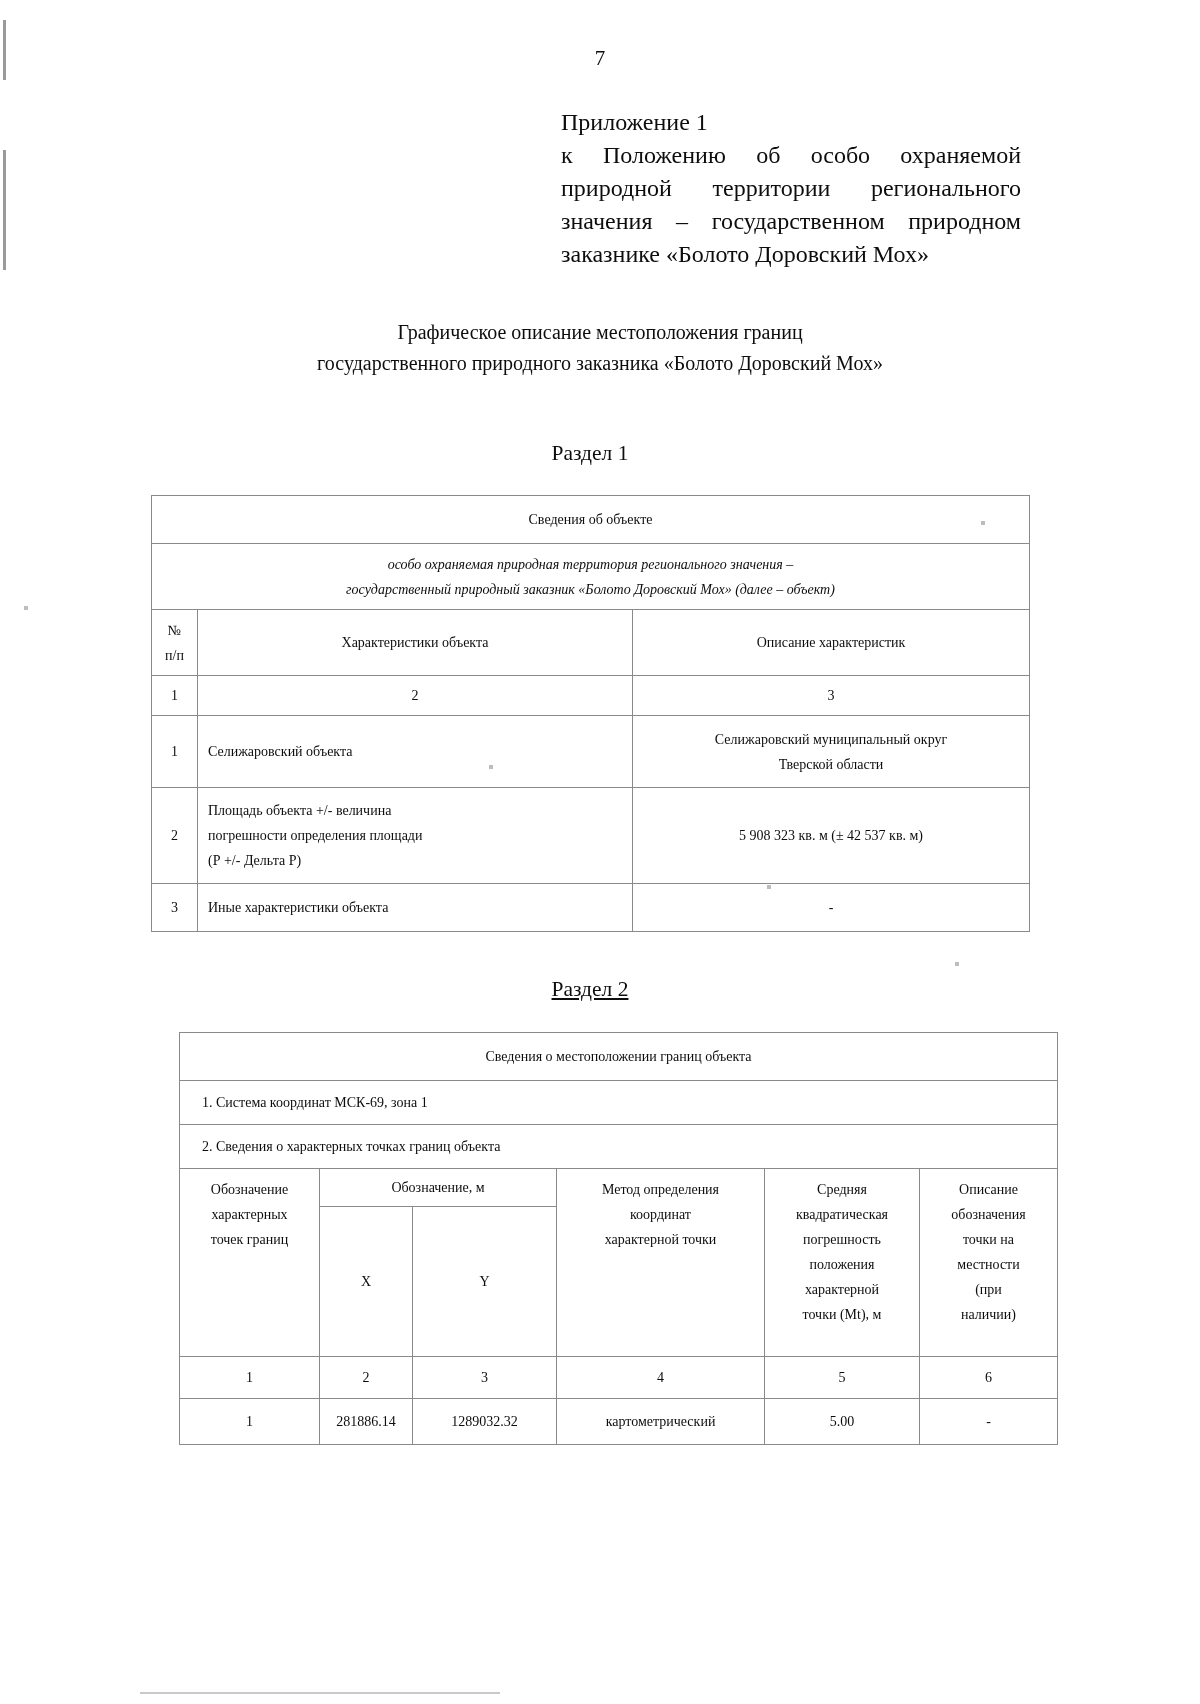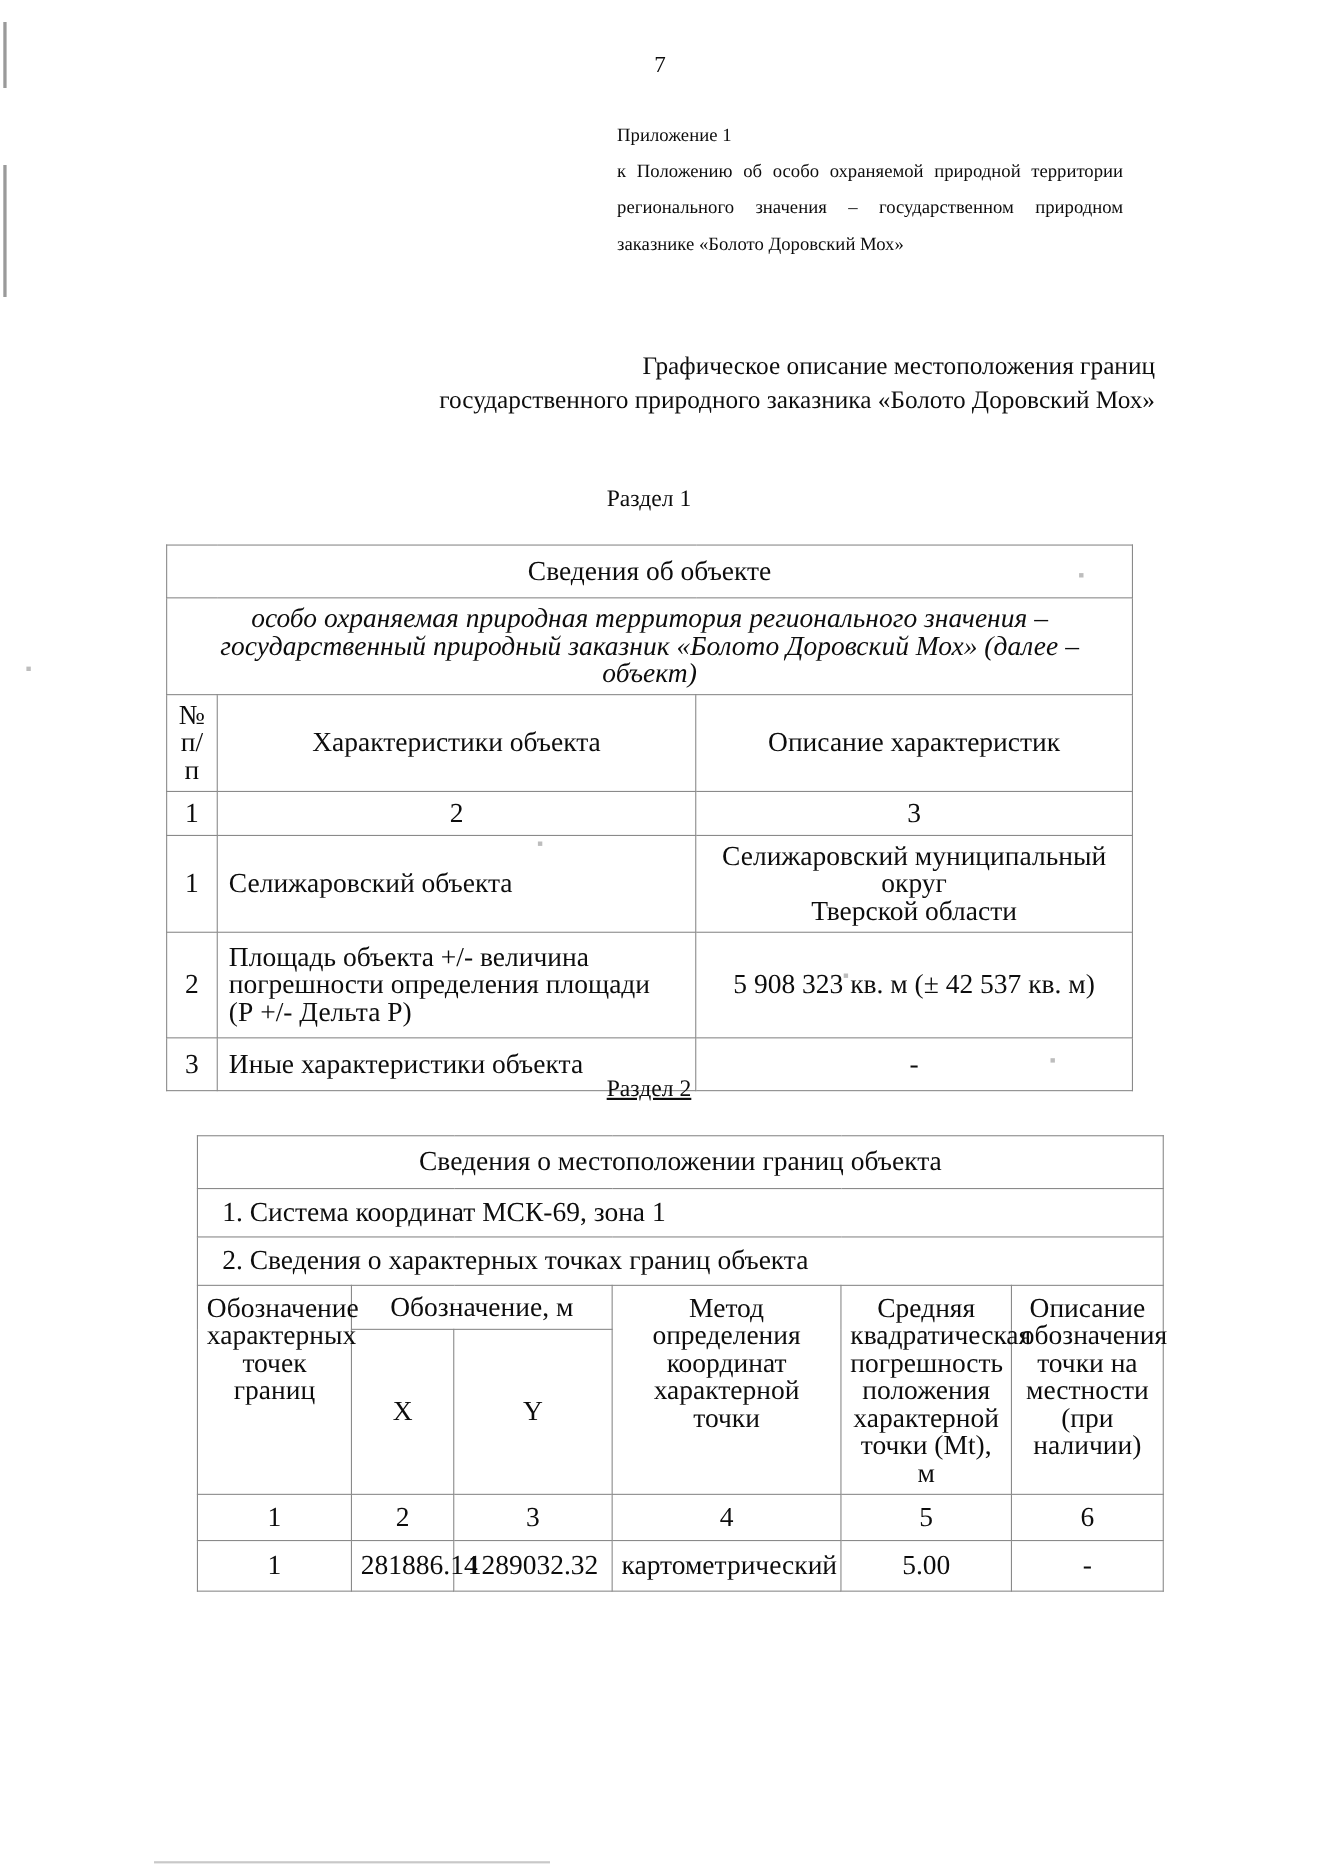--- a/index.html
+++ b/index.html
@@ -27,21 +27,21 @@
     text-align: center;
     font-size: 21px;
   }
 
   
   .appendix-block {
     position: absolute;
     top: 106px;
     left: 561px;
     width: 460px;
-    font-size: 17px;
+    font-size: 24px;
     line-height: 33px;
     text-align: justify;
     text-align-last: left;
   }
   .appendix-block .first-line {
     text-align: left;
   }
   .appendix-block p {
     margin: 0;
   }
@@ -49,41 +49,41 @@
     text-align: justify;
     text-align-last: left;
   }
 
   
   .doc-title {
     position: absolute;
     top: 317px;
     left: 150px;
     width: 900px;
-    text-align: right;
-    font-size: 23px;
+    text-align: center;
+    font-size: 20px;
     line-height: 31px;
   }
 
   
   .section-caption {
     position: absolute;
     left: 150px;
     width: 880px;
     text-align: center;
     font-size: 21.5px;
   }
   #razdel1-caption { top: 441px; }
   #razdel2-caption { top: 977px; text-decoration: underline; }
 
   
   table.doc-table {
     position: absolute;
     border-collapse: collapse;
-    font-size: 25px;
+    font-size: 14px;
     line-height: 25px;
     table-layout: fixed;
     border-radius: 28px;
   }
   table.doc-table td {
     border: 1px solid #8a8a8a;
     padding: 6px 8px;
     vertical-align: middle;
     text-align: center;
     box-sizing: border-box;

